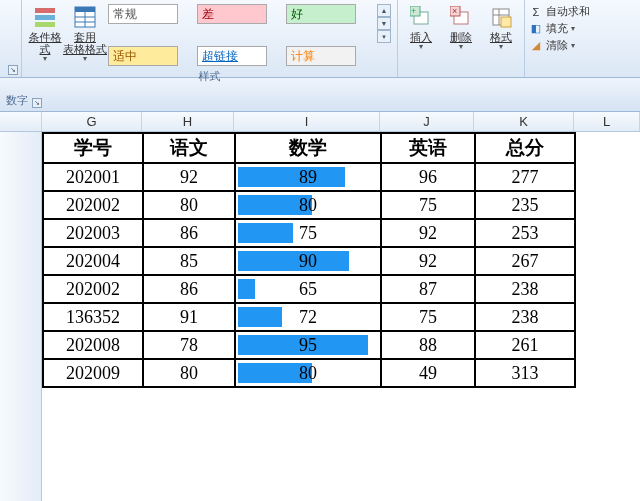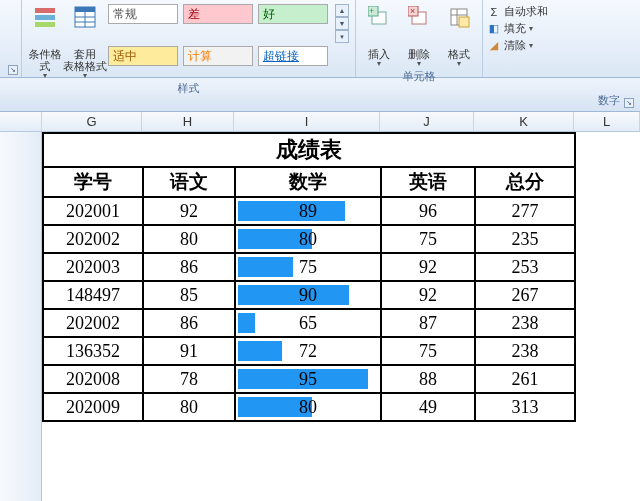--- a/index.html
+++ b/index.html
@@ -5,43 +5,43 @@
   * { box-sizing: border-box; margin: 0; padding: 0; }
   body { font-family: "Microsoft YaHei", SimSun, Arial, sans-serif; font-size: 12px; background: #fff; width: 640px; height: 501px; overflow: hidden; position: relative; }
 
   
   .ribbon { background: linear-gradient(#f5f9fe, #dbe7f5); border-bottom: 1px solid #9fb8d6; height: 78px; display: flex; }
   .rgroup { border-right: 1px solid #b9cde4; padding: 2px 4px 0 4px; display: flex; flex-direction: column; position: relative; }
   .rgroup-label { text-align: center; font-size: 11px; color: #4a6a92; padding: 1px 0; }
   .rgroup-body { flex: 1; display: flex; align-items: flex-start; gap: 2px; }
   .big-btn { display: flex; flex-direction: column; align-items: center; width: 38px; padding-top: 2px; cursor: default; }
   .big-btn .ico { width: 26px; height: 26px; display: flex; align-items: center; justify-content: center; }
-  .big-btn .lbl { font-size: 11px; color: #333; text-align: center; line-height: 12px; margin-top: 18px; }
+  .big-btn .lbl { font-size: 11px; color: #333; text-align: center; line-height: 12px; margin-top: 1px; text-decoration: underline; }
   .tri { font-size: 8px; color: #555; line-height: 8px; }
 
   .styles-box { display: flex; flex-direction: column; gap: 3px; padding: 2px; }
-  .style-row { display: flex; gap: 5px; }
+  .style-row { display: flex; gap: 19px; }
   .style-swatch { width: 70px; height: 20px; border: 1px solid #aaa; font-size: 12px; display: flex; align-items: center; padding-left: 4px; cursor: default; }
   .sw-general { background: #fff; color: #555; }
   .sw-bad { background: #ffc7ce; color: #9c0006; }
   .sw-good { background: #c6efce; color: #006100; }
   .sw-shizhong { background: #ffeb9c; color: #9c5700; }
   .sw-link { background: #fff; color: #0563c1; text-decoration: underline; }
   .sw-calc { background: #f2f2f2; color: #fa7d00; }
   .style-spin { display: flex; flex-direction: column; margin-left: 2px; }
   .style-spin div { width: 14px; height: 13px; border: 1px solid #a0b4cc; background: #e8f0fa; font-size: 7px; display: flex; align-items: center; justify-content: center; color: #456; cursor: default; }
 
   .edit-col { display: flex; flex-direction: column; gap: 2px; padding-top: 2px; }
   .edit-row { display: flex; align-items: center; gap: 3px; font-size: 11px; color: #333; cursor: default; }
   .edit-row .eico { width: 14px; height: 14px; display: flex; align-items: center; justify-content: center; font-size: 11px; }
 
   .expander { position: absolute; right: 3px; bottom: 2px; width: 10px; height: 10px; border: 1px solid #8aa3c0; background: #e8f0fa; font-size: 7px; color: #456; display: flex; align-items: center; justify-content: center; cursor: default; }
 
   
-  .subbar { height: 34px; background: linear-gradient(#eef4fb, #d6e3f3); border-bottom: 1px solid #9fb8d6; display: flex; align-items: flex-end; padding: 0 6px 3px 6px; font-size: 11px; color: #4a6a92; justify-content: flex-end; }
+  .subbar { height: 34px; background: linear-gradient(#eef4fb, #d6e3f3); border-bottom: 1px solid #9fb8d6; display: flex; align-items: flex-end; padding: 0 6px 3px 6px; font-size: 11px; color: #4a6a92; }
 
   
   .colhdr { display: flex; height: 20px; background: linear-gradient(#f7fafd, #e3ecf7); border-bottom: 1px solid #b4c8e0; }
   .rowgutter { width: 42px; border-right: 1px solid #c6d4e6; }
   .colcell { border-right: 1px solid #c6d4e6; text-align: center; font-size: 13px; color: #333; line-height: 20px; }
   .cG { width: 100px; } .cH { width: 92px; } .cI { width: 146px; } .cJ { width: 94px; } .cK { width: 100px; } .cL { width: 66px; }
 
   
   .gridwrap { display: flex; height: calc(501px - 78px - 34px - 20px); }
   .rownums { width: 42px; background: linear-gradient(to right, #f7fafd, #e3ecf7); border-right: 1px solid #b4c8e0; }
@@ -102,22 +102,22 @@
           <div class="style-swatch sw-bad">差</div>
           <div class="style-swatch sw-good">好</div>
           <div class="style-spin">
             <div>▲</div>
             <div>▼</div>
             <div>▾</div>
           </div>
         </div>
         <div class="style-row">
           <div class="style-swatch sw-shizhong">适中</div>
+          <div class="style-swatch sw-link">超链接</div>
           <div class="style-swatch sw-calc">计算</div>
-          <div class="style-swatch sw-link">超链接</div>
         </div>
       </div>
     </div>
     <div class="rgroup-label">样式</div>
   </div>
 
   <div class="rgroup">
     <div class="rgroup-body">
       <div class="big-btn">
         <span class="ico">
@@ -146,21 +146,20 @@
           <svg width="22" height="22">
               <rect x="3" y="3" width="16" height="16" fill="#fff" stroke="#888"></rect>
               <path d="M3 9h16M9 3v16" stroke="#888"></path>
               <rect x="11" y="11" width="10" height="10" fill="#ffe9a8" stroke="#cba23c"></rect>
             </svg>
         </span>
         <span class="lbl">格式</span>
         <span class="tri">▾</span>
       </div>
     </div>
-    <div class="rgroup-label">单元格</div>
   </div>
 
   <div class="rgroup" style="border-right:none; flex:1">
     <div class="rgroup-body">
       <div class="edit-col">
         <div class="edit-row">
           <span class="eico">Σ</span>
           <span>自动求和</span>
         </div>
         <div class="edit-row">
@@ -199,23 +198,20 @@
   <div class="sheet">
     <table class="data">
       <colgroup>
         <col style="width:100px">
           <col style="width:92px">
           <col style="width:146px">
           <col style="width:94px">
           <col style="width:100px">
       </colgroup>
       <tbody>
-          <tr class="title-row">
-            <td colspan="5">成绩表</td>
-          </tr>
       <tr class="hdr-row">
         <td>学号</td>
         <td>语文</td>
         <td>数学</td>
         <td>英语</td>
         <td>总分</td>
       </tr>
 
       </tbody>
         <tbody id="rows">
@@ -243,21 +239,21 @@
             <td>202003</td>
             <td>86</td>
             <td class="databar">
               <div class="bar" style="width: 38.0606%;"></div>
               <span class="val">75</span>
             </td>
             <td>92</td>
             <td>253</td>
           </tr>
           <tr>
-            <td>148497</td>
+            <td>202004</td>
             <td>85</td>
             <td class="databar">
               <div class="bar" style="width: 77.1515%;"></div>
               <span class="val">90</span>
             </td>
             <td>92</td>
             <td>267</td>
           </tr>
           <tr>
             <td>202002</td>

